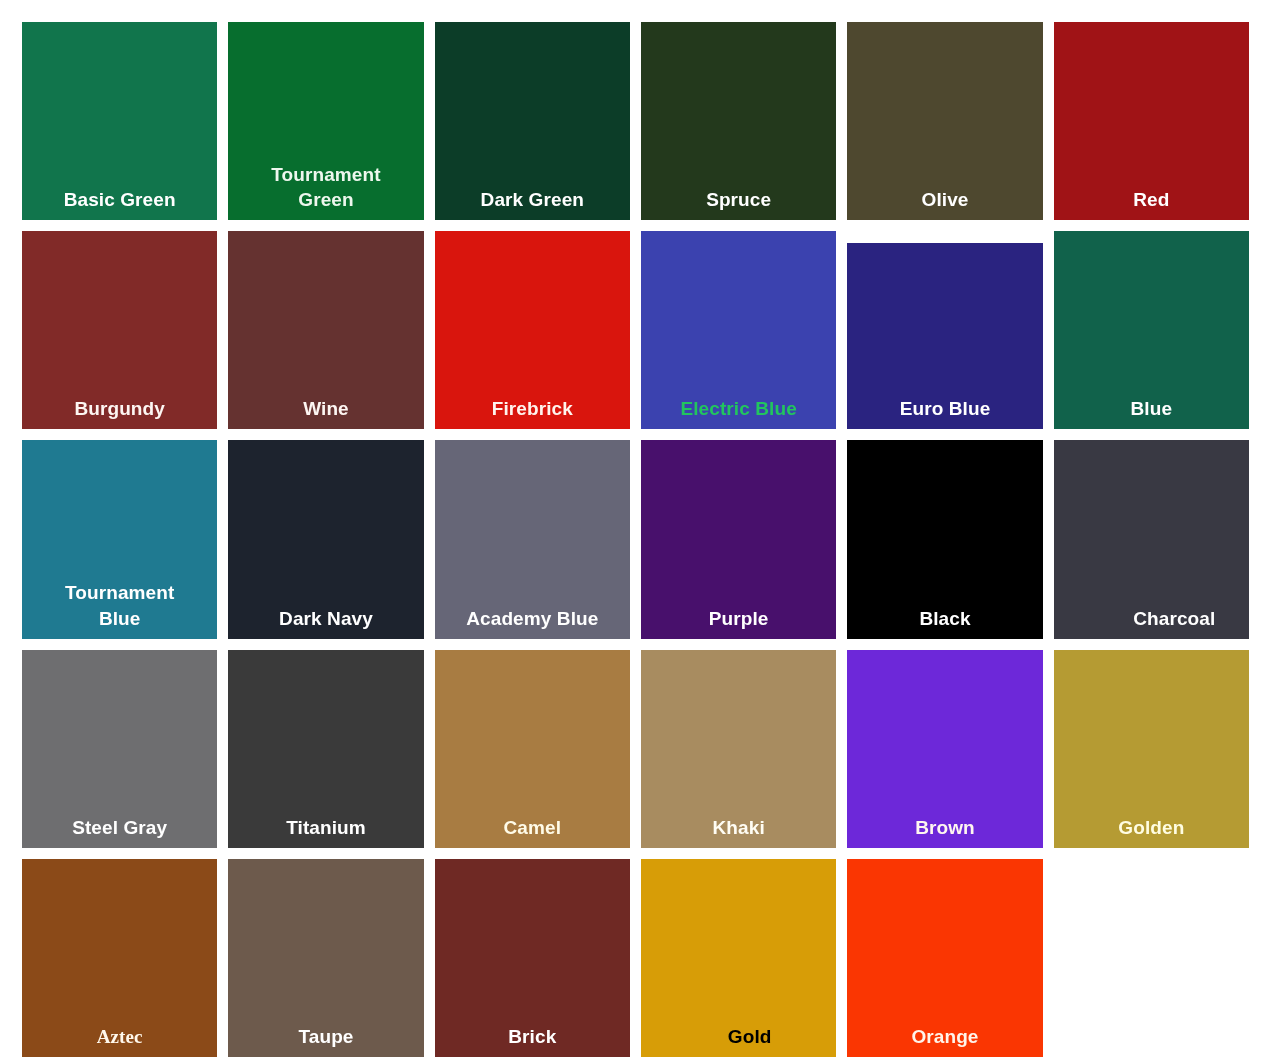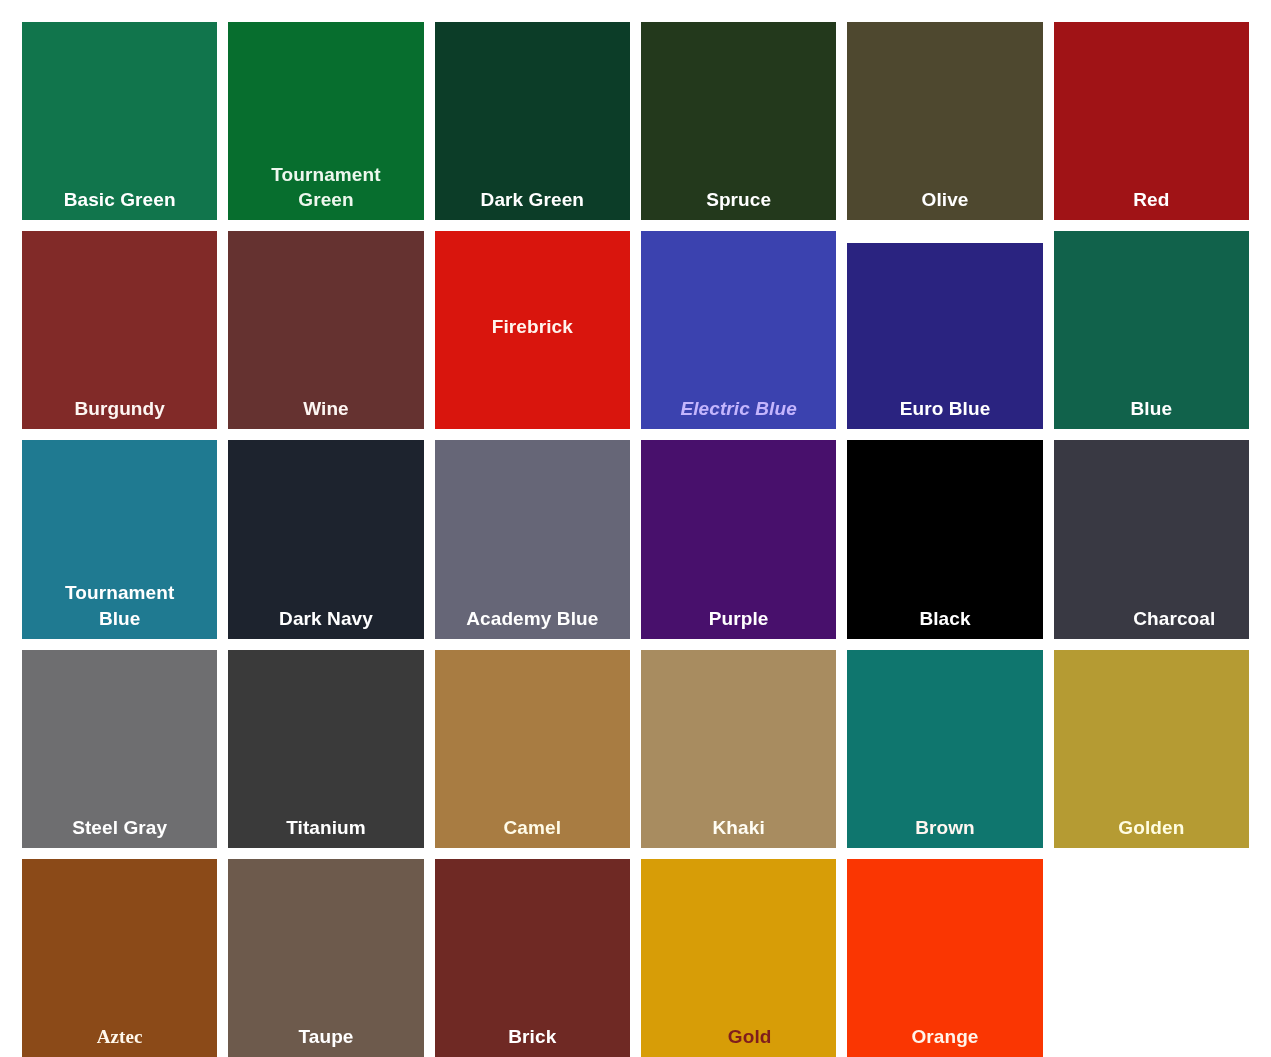--- a/index.html
+++ b/index.html
@@ -71,25 +71,25 @@
     </div>
     <div class="swatch" style="background-color: rgb(160, 19, 22);">
       <span class="swatch-label" style="color: rgb(255, 255, 255);">Red</span>
     </div>
     <div class="swatch" style="background-color: rgb(129, 42, 40);">
       <span class="swatch-label" style="color: rgb(253, 246, 242);">Burgundy</span>
     </div>
     <div class="swatch" style="background-color: rgb(101, 50, 48);">
       <span class="swatch-label" style="color: rgb(253, 246, 242);">Wine</span>
     </div>
-    <div class="swatch" style="background-color: rgb(217, 21, 13); align-items: center;">
+    <div class="swatch" style="background-color: rgb(217, 21, 13);">
       <span class="swatch-label" style="color: rgb(255, 244, 238);">Firebrick</span>
     </div>
     <div class="swatch" style="background-color: rgb(59, 66, 175);">
-      <span class="swatch-label" style="color: #c4b5fd; font-style: italic;">Electric Blue</span>
+      <span class="swatch-label" style="color: #22c55e;">Electric Blue</span>
     </div>
     <div class="swatch" style="background-color: rgb(42, 35, 128); margin-top: 12px;">
       <span class="swatch-label" style="color: rgb(255, 255, 255);">Euro Blue</span>
     </div>
     <div class="swatch" style="background-color: rgb(17, 98, 75);">
       <span class="swatch-label" style="color: rgb(255, 255, 255);">Blue</span>
     </div>
     <div class="swatch" style="background-color: rgb(31, 122, 145);">
       <span class="swatch-label" style="color: rgb(255, 255, 255);">Tournament
 Blue</span>
@@ -114,34 +114,34 @@
     </div>
     <div class="swatch" style="background-color: rgb(58, 58, 58);">
       <span class="swatch-label" style="color: rgb(255, 255, 255);">Titanium</span>
     </div>
     <div class="swatch" style="background-color: rgb(168, 124, 66);">
       <span class="swatch-label" style="color: rgb(255, 251, 232);">Camel</span>
     </div>
     <div class="swatch" style="background-color: rgb(168, 140, 96);">
       <span class="swatch-label" style="color: rgb(255, 253, 244);">Khaki</span>
     </div>
-    <div class="swatch" style="background-color: #0f766e;">
+    <div class="swatch" style="background-color: #6d28d9;">
       <span class="swatch-label" style="color: rgb(255, 246, 240);">Brown</span>
     </div>
     <div class="swatch" style="background-color: rgb(181, 155, 51);">
       <span class="swatch-label" style="color: rgb(255, 253, 226);">Golden</span>
     </div>
     <div class="swatch" style="background-color: rgb(139, 74, 24);">
       <span class="swatch-label" style="color: rgb(255, 248, 236); font-family: Liberation Serif, serif;">Aztec</span>
     </div>
     <div class="swatch" style="background-color: rgb(109, 90, 76);">
       <span class="swatch-label" style="color: rgb(255, 255, 255);">Taupe</span>
     </div>
     <div class="swatch" style="background-color: rgb(111, 41, 36);">
       <span class="swatch-label" style="color: rgb(255, 255, 255);">Brick</span>
     </div>
     <div class="swatch" style="background-color: rgb(215, 157, 7);">
-      <span class="swatch-label" style="color: #7f1d1d; padding-left: 26px;">Gold</span>
+      <span class="swatch-label" style="color: #000000; padding-left: 26px;">Gold</span>
     </div>
     <div class="swatch" style="background-color: rgb(250, 54, 2);">
       <span class="swatch-label" style="color: rgb(255, 244, 234);">Orange</span>
     </div>
   </div>
 
 </body></html>

